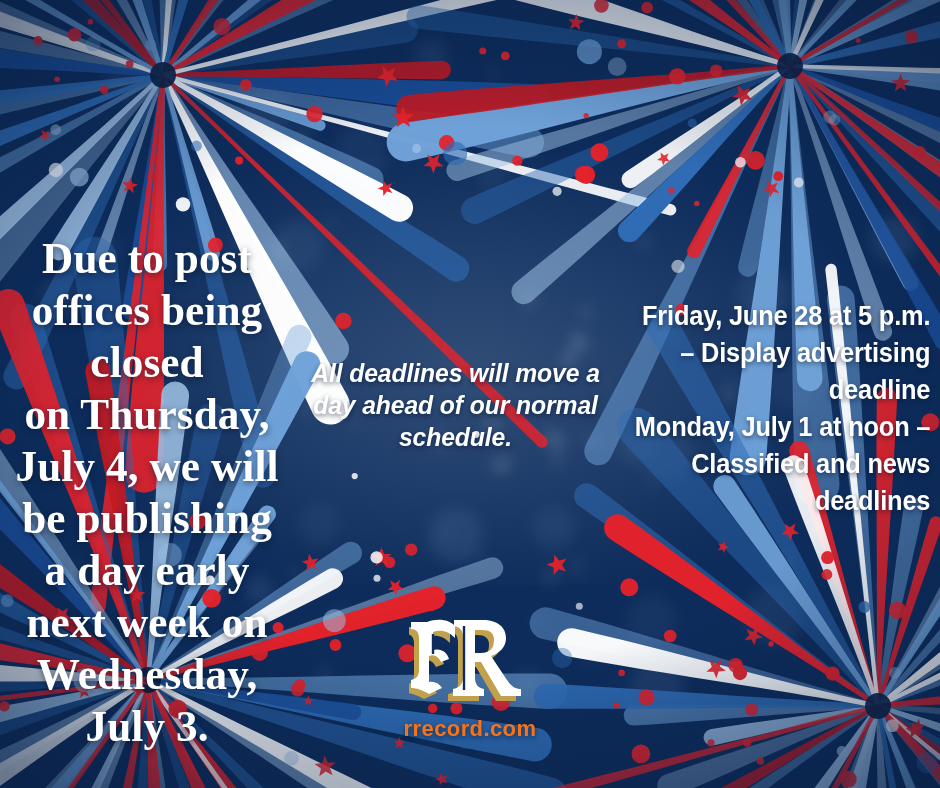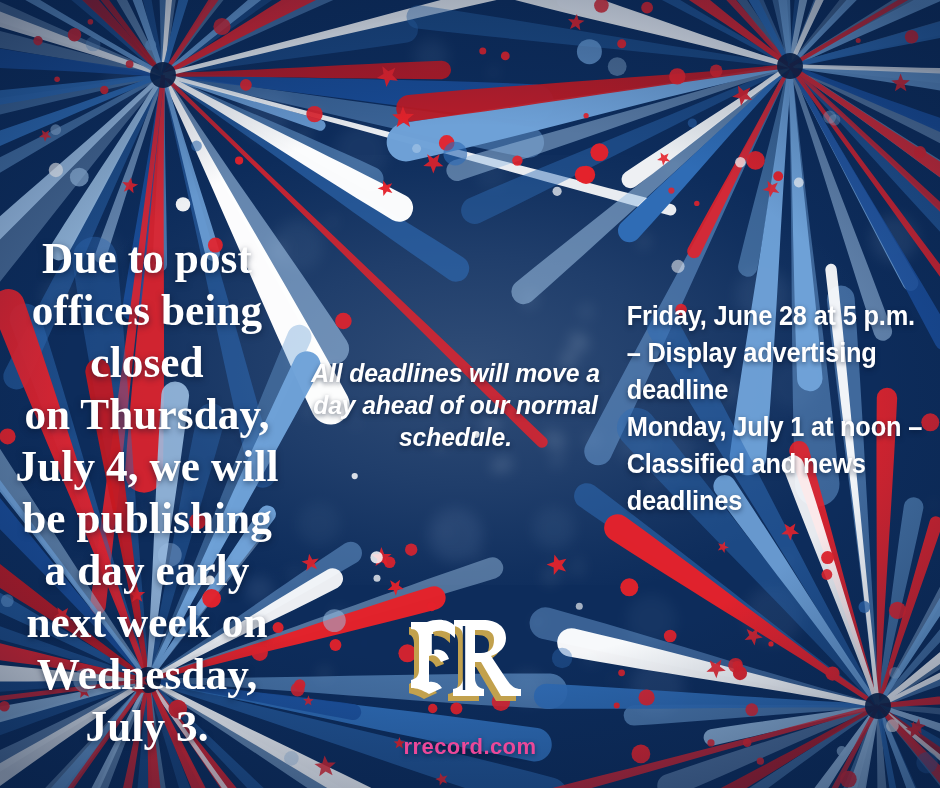--- a/index.html
+++ b/index.html
@@ -84,21 +84,21 @@
     font-size: 26px;
     line-height: 32px;
     letter-spacing: -0.1px;
     transform: scaleX(0.95);
     text-shadow: 0 2px 6px rgba(4,18,42,0.55);
   }
 
   #deadlines {
     margin-top: 30px;
     width: 100%;
-    text-align: left;
+    text-align: right;
   }
   .deadline-line {
     color: #ffffff;
     font-family: "Liberation Sans", sans-serif;
     font-weight: bold;
     font-size: 27px;
     line-height: 37px;
     letter-spacing: -0.2px;
     transform: scaleX(0.94);
     text-shadow: 0 2px 6px rgba(4,18,42,0.55);
@@ -108,22 +108,22 @@
     position: absolute;
     left: 0;
     right: 0;
     top: 612px;
     display: flex;
     flex-direction: column;
     align-items: center;
   }
   #logo-mark { width: 122px; height: 96px; display: block; }
   #site-url {
-    margin-top: 26px;
-    color: #ec4899;
+    margin-top: 8px;
+    color: #f97316;
     font-family: "Liberation Sans", sans-serif;
     font-weight: bold;
     font-size: 22px;
     letter-spacing: 0.4px;
     text-shadow: 0 2px 5px rgba(4,18,42,0.6);
   }
 </style>
 </head>
 <body>
 

